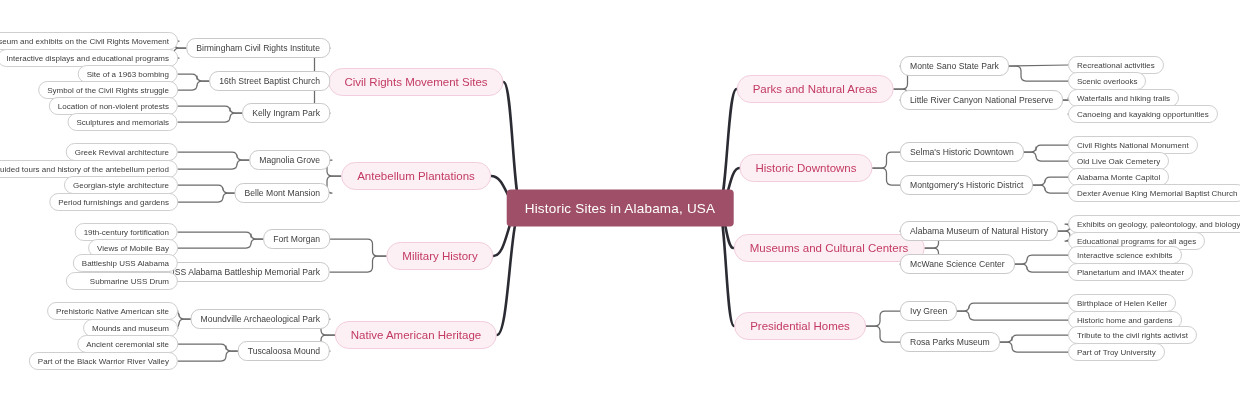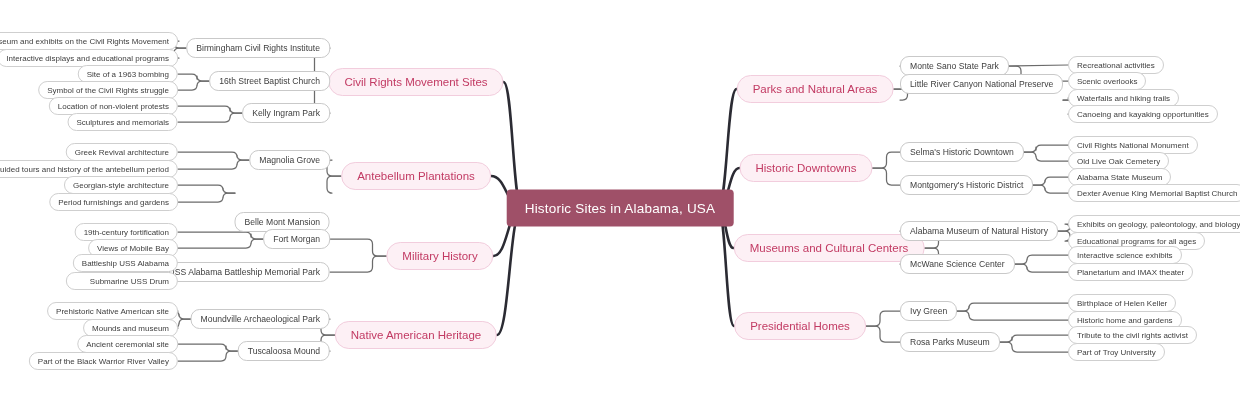--- a/index.html
+++ b/index.html
@@ -93,50 +93,50 @@
       <div class="node lvl2" style="left: 330px; top: 81px; transform: translate(-100%, -50%);">16th Street Baptist Church</div>
       <div class="node lvl3" style="left: 178px; top: 74px; transform: translate(-100%, -50%);">Site of a 1963 bombing</div>
       <div class="node lvl3" style="left: 178px; top: 90px; transform: translate(-100%, -50%);">Symbol of the Civil Rights struggle</div>
       <div class="node lvl2" style="left: 330px; top: 113px; transform: translate(-100%, -50%);">Kelly Ingram Park</div>
       <div class="node lvl3" style="left: 178px; top: 106px; transform: translate(-100%, -50%);">Location of non-violent protests</div>
       <div class="node lvl3" style="left: 178px; top: 122px; transform: translate(-100%, -50%);">Sculptures and memorials</div>
       <div class="node lvl1" style="left: 416px; top: 176px;">Antebellum Plantations</div>
       <div class="node lvl2" style="left: 330px; top: 160px; transform: translate(-100%, -50%);">Magnolia Grove</div>
       <div class="node lvl3" style="left: 178px; top: 152px; transform: translate(-100%, -50%);">Greek Revival architecture</div>
       <div class="node lvl3" style="left: 178px; top: 169px; transform: translate(-100%, -50%);">Guided tours and history of the antebellum period</div>
-      <div class="node lvl2" style="left: 330px; top: 193px; transform: translate(-100%, -50%); margin-top: 29px;">Belle Mont Mansion</div>
+      <div class="node lvl2" style="left: 330px; top: 193px; transform: translate(-100%, -50%);">Belle Mont Mansion</div>
       <div class="node lvl3" style="left: 178px; top: 185px; transform: translate(-100%, -50%);">Georgian-style architecture</div>
       <div class="node lvl3" style="left: 178px; top: 202px; transform: translate(-100%, -50%);">Period furnishings and gardens</div>
       <div class="node lvl1" style="left: 440px; top: 256px;">Military History</div>
       <div class="node lvl2" style="left: 330px; top: 239px; transform: translate(-100%, -50%);">Fort Morgan</div>
       <div class="node lvl3" style="left: 178px; top: 232px; transform: translate(-100%, -50%);">19th-century fortification</div>
       <div class="node lvl3" style="left: 178px; top: 248px; transform: translate(-100%, -50%);">Views of Mobile Bay</div>
       <div class="node lvl2" style="left: 330px; top: 272px; transform: translate(-100%, -50%);">USS Alabama Battleship Memorial Park</div>
       <div class="node lvl3" style="left: 178px; top: 263px; transform: translate(-100%, -50%);">Battleship USS Alabama</div>
       <div class="node lvl3" style="left: 178px; top: 281px; transform: translate(-100%, -50%); padding-left: 23px;">Submarine USS Drum</div>
       <div class="node lvl1" style="left: 416px; top: 335px;">Native American Heritage</div>
       <div class="node lvl2" style="left: 330px; top: 319px; transform: translate(-100%, -50%);">Moundville Archaeological Park</div>
       <div class="node lvl3" style="left: 178px; top: 311px; transform: translate(-100%, -50%);">Prehistoric Native American site</div>
       <div class="node lvl3" style="left: 178px; top: 328px; transform: translate(-100%, -50%);">Mounds and museum</div>
       <div class="node lvl2" style="left: 330px; top: 351px; transform: translate(-100%, -50%);">Tuscaloosa Mound</div>
       <div class="node lvl3" style="left: 178px; top: 344px; transform: translate(-100%, -50%);">Ancient ceremonial site</div>
       <div class="node lvl3" style="left: 178px; top: 361px; transform: translate(-100%, -50%);">Part of the Black Warrior River Valley</div>
       <div class="node lvl1" style="left: 815px; top: 89px;">Parks and Natural Areas</div>
       <div class="node lvl2" style="left: 900px; top: 66px; transform: translate(0px, -50%);">Monte Sano State Park</div>
       <div class="node lvl3" style="left: 1068px; top: 65px; transform: translate(0px, -50%); text-align: center;">Recreational activities</div>
       <div class="node lvl3" style="left: 1068px; top: 81px; transform: translate(0px, -50%);">Scenic overlooks</div>
-      <div class="node lvl2" style="left: 900px; top: 84px; transform: translate(0px, -50%);">Little River Canyon National Preserve</div>
+      <div class="node lvl2" style="left: 900px; top: 100px; transform: translate(0px, -50%);">Little River Canyon National Preserve</div>
       <div class="node lvl3" style="left: 1068px; top: 98px; transform: translate(0px, -50%);">Waterfalls and hiking trails</div>
       <div class="node lvl3" style="left: 1068px; top: 114px; transform: translate(0px, -50%);">Canoeing and kayaking opportunities</div>
       <div class="node lvl1" style="left: 806px; top: 168px;">Historic Downtowns</div>
       <div class="node lvl2" style="left: 900px; top: 152px; transform: translate(0px, -50%); text-align: center;">Selma's Historic Downtown</div>
       <div class="node lvl3" style="left: 1068px; top: 145px; transform: translate(0px, -50%);">Civil Rights National Monument</div>
       <div class="node lvl3" style="left: 1068px; top: 161px; transform: translate(0px, -50%);">Old Live Oak Cemetery</div>
       <div class="node lvl2" style="left: 900px; top: 185px; transform: translate(0px, -50%);">Montgomery's Historic District</div>
-      <div class="node lvl3" style="left: 1068px; top: 177px; transform: translate(0px, -50%);">Alabama State Museum</div>
+      <div class="node lvl3" style="left: 1068px; top: 177px; transform: translate(0px, -50%);">Alabama Monte Capitol</div>
       <div class="node lvl3" style="left: 1068px; top: 193px; transform: translate(0px, -50%);">Dexter Avenue King Memorial Baptist Church</div>
       <div class="node lvl1" style="left: 829px; top: 248px;">Museums and Cultural Centers</div>
       <div class="node lvl2" style="left: 900px; top: 231px; transform: translate(0px, -50%);">Alabama Museum of Natural History</div>
       <div class="node lvl3" style="left: 1068px; top: 224px; transform: translate(0px, -50%);">Exhibits on geology, paleontology, and biology</div>
       <div class="node lvl3" style="left: 1068px; top: 241px; transform: translate(0px, -50%);">Educational programs for all ages</div>
       <div class="node lvl2" style="left: 900px; top: 264px; transform: translate(0px, -50%);">McWane Science Center</div>
       <div class="node lvl3" style="left: 1068px; top: 255px; transform: translate(0px, -50%);">Interactive science exhibits</div>
       <div class="node lvl3" style="left: 1068px; top: 272px; transform: translate(0px, -50%);">Planetarium and IMAX theater</div>
       <div class="node lvl1" style="left: 800px; top: 326px;">Presidential Homes</div>
       <div class="node lvl2" style="left: 900px; top: 311px; transform: translate(0px, -50%);">Ivy Green</div>

